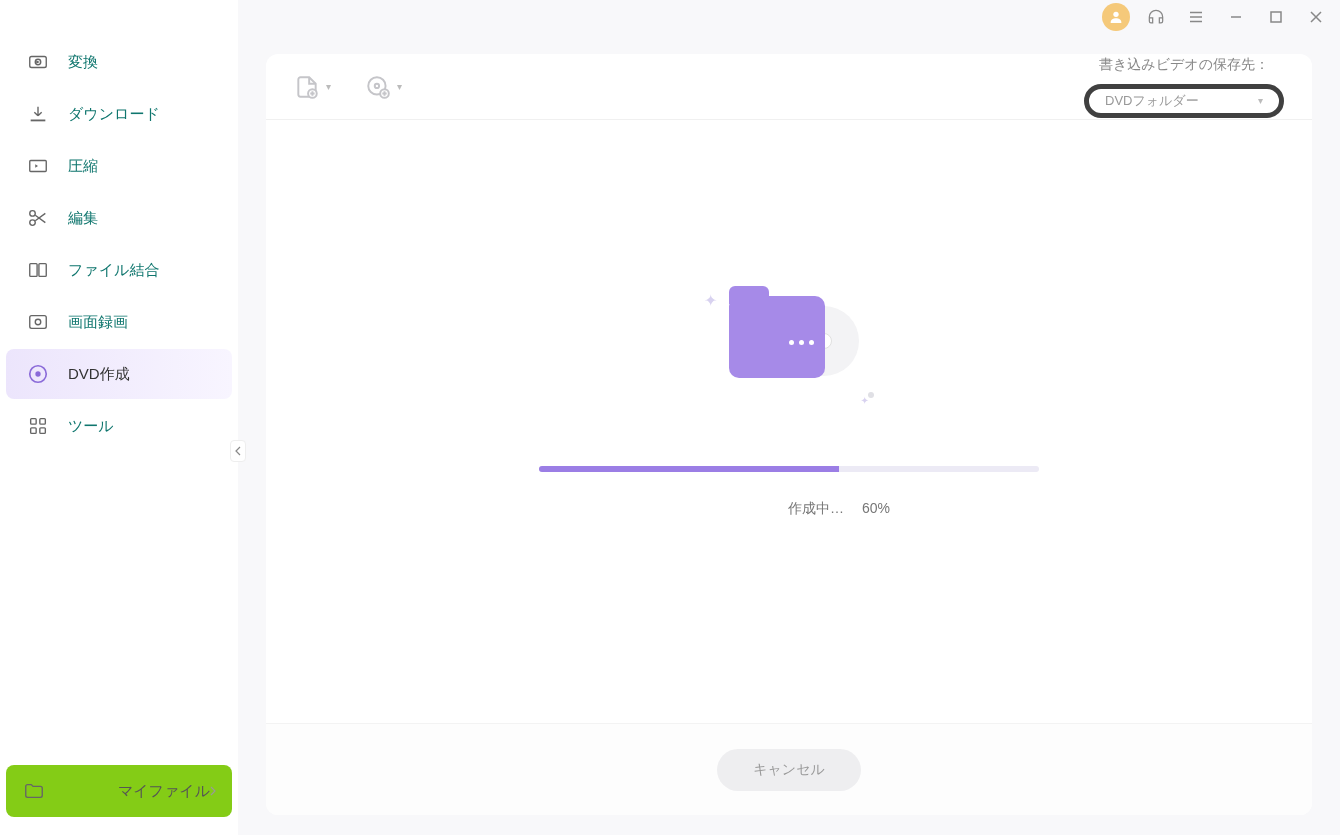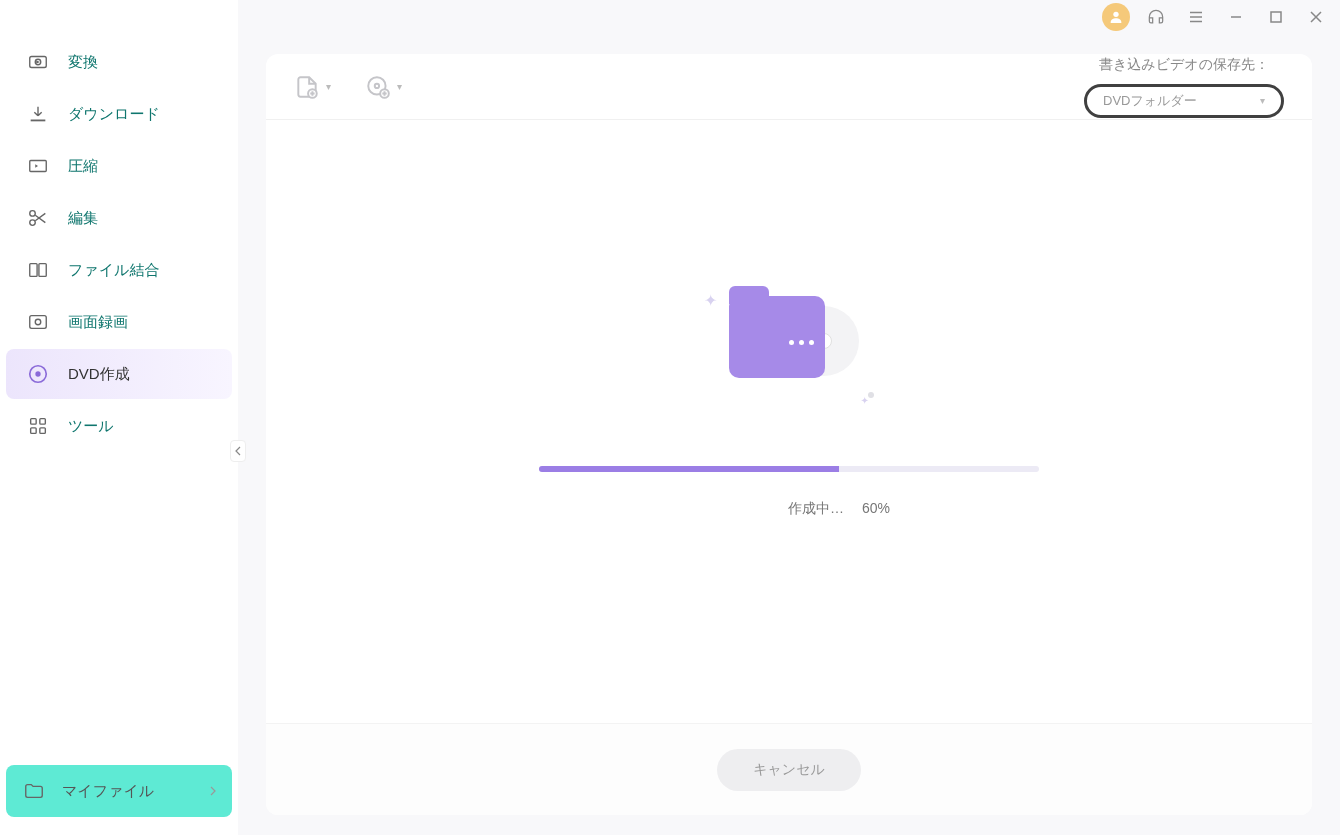--- a/index.html
+++ b/index.html
@@ -12,42 +12,42 @@
 .home-item .label { font-size: 15px; color: #555; }
 
 .nav-item { display: flex; align-items: center; padding: 13px 20px; cursor: pointer; border-radius: 8px; margin: 2px 6px; }
 .nav-item .nav-icon { width: 24px; height: 24px; display: flex; align-items: center; justify-content: center; color: #666; margin-right: 18px; }
 .nav-item .label { font-size: 15px; color: #0f766e; }
 .nav-item.active { background: linear-gradient(90deg, #ece5fc 0%, #f8f5ff 100%); }
 .nav-item.active .nav-icon { color: #8b6bd9; }
 .nav-item.active .label { color: #333; font-weight: 500; }
 
 .sidebar-bottom { padding: 18px 6px; }
-.my-files-btn { display: flex; align-items: center; padding: 14px 16px; background: #5eead4; border-radius: 8px; cursor: pointer; }
+.my-files-btn { display: flex; align-items: center; padding: 14px 16px; background: #84cc16; border-radius: 8px; cursor: pointer; text-align: right; }
 .my-files-btn .folder-icon { width: 24px; height: 24px; display: flex; align-items: center; justify-content: center; color: #666; margin-right: 16px; }
 .my-files-btn .label { font-size: 15px; color: #555; flex: 1; }
 .my-files-btn .chevron-right { color: #999; }
 
 .collapse-handle { position: absolute; right: -8px; top: 440px; width: 16px; height: 22px; background: #fff; border: 1px solid #eee; border-radius: 4px; display: flex; align-items: center; justify-content: center; cursor: pointer; z-index: 5; }
 
 .main { flex: 1; height: 100%; background: #f8f8fa; display: flex; flex-direction: column; }
 
 .titlebar { height: 34px; display: flex; align-items: center; justify-content: flex-end; padding: 0 10px; gap: 12px; }
 .titlebar .tb-btn { width: 28px; height: 28px; display: flex; align-items: center; justify-content: center; cursor: pointer; color: #888; }
 .titlebar .user-avatar { width: 28px; height: 28px; border-radius: 50%; background: #f5c97a; display: flex; align-items: center; justify-content: center; color: #fff; }
 
 .content-card { margin: 20px 28px 20px 28px; background: #fff; border-radius: 12px; flex: 1; display: flex; flex-direction: column; overflow: hidden; }
 
 .toolbar { height: 66px; border-bottom: 1px solid #f0f0f0; display: flex; align-items: center; padding: 0 28px; }
 .toolbar-left { display: flex; gap: 34px; align-items: center; }
 .tool-btn { display: flex; align-items: center; gap: 6px; cursor: pointer; color: #bbb; }
 .tool-btn .dropdown-arrow { font-size: 10px; color: #bbb; }
 .toolbar-right { margin-left: auto; display: flex; align-items: center; gap: 10px; flex-direction: column; }
 .toolbar-right .save-label { font-size: 14px; color: #888; }
-.select-box { width: 200px; height: 34px; border: 3px solid #404040; border-radius: 17px; display: flex; align-items: center; padding: 0 16px; cursor: pointer; }
+.select-box { width: 200px; height: 34px; border: 5px solid #404040; border-radius: 17px; display: flex; align-items: center; padding: 0 16px; cursor: pointer; }
 .select-box .select-value { font-size: 13px; color: #999; flex: 1; }
 .select-box .select-arrow { color: #bbb; font-size: 10px; }
 
 .progress-area { flex: 1; display: flex; flex-direction: column; align-items: center; justify-content: center; padding-bottom: 40px; }
 .illustration { width: 180px; height: 120px; position: relative; margin-bottom: 60px; }
 .folder-shape { position: absolute; left: 30px; top: 10px; width: 96px; height: 82px; background: #a68ae8; border-radius: 10px; }
 .folder-shape::before { content: ''; position: absolute; left: 0; top: -10px; width: 40px; height: 18px; background: #a68ae8; border-radius: 6px 6px 0 0; }
 .folder-dots { position: absolute; left: 60px; top: 44px; display: flex; gap: 5px; }
 .folder-dots span { width: 5px; height: 5px; background: #fff; border-radius: 50%; }
 .disc-shape { position: absolute; right: 20px; top: 20px; width: 70px; height: 70px; background: #f3f3f5; border-radius: 50%; display: flex; align-items: center; justify-content: center; }

